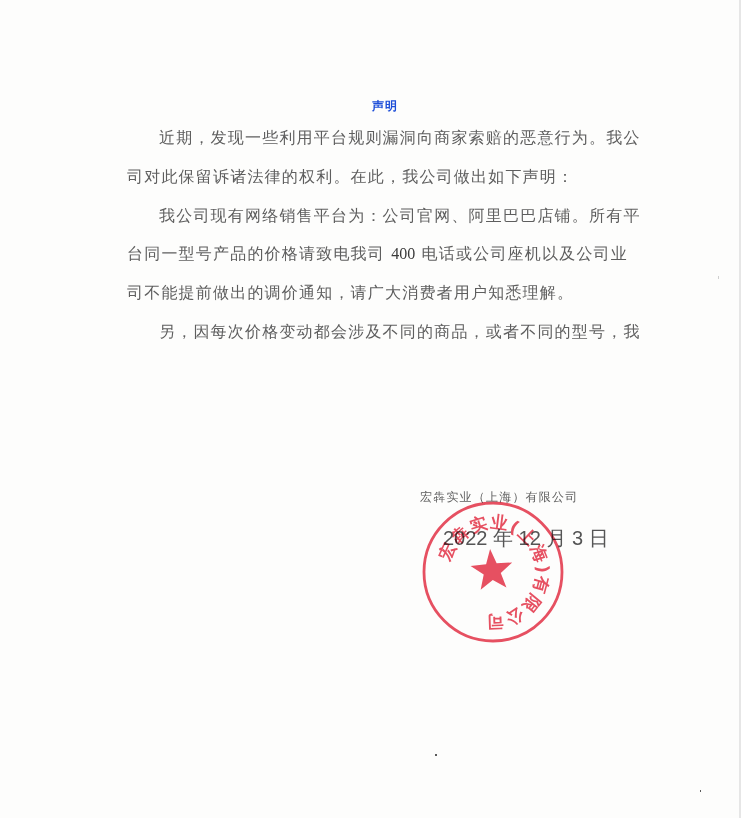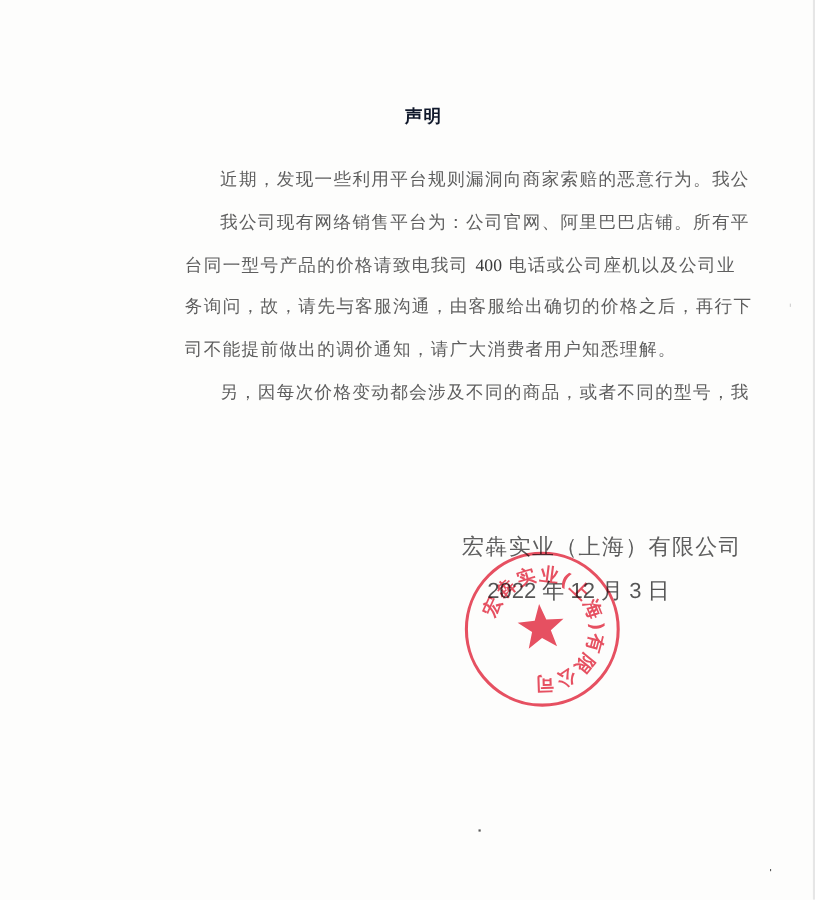--- a/index.html
+++ b/index.html
@@ -26,30 +26,29 @@
     .doc-title {
       position: absolute;
       left: 335px;
       top: 94px;
       width: 100px;
       height: 26px;
       line-height: 26px;
       text-align: center;
       font-family: Liberation Mono, monospace;
       font-weight: bold;
-      font-size: 16px;
-      color: #0f172a;
+      font-size: 12px;
+      color: #1d4ed8;
       letter-spacing: 1px;
     }
     .doc-body {
       position: absolute;
       left: 127px;
-      top: 144px;
+      top: 119px;
       width: 520px;
-      margin-left: 41px;
     }
     .line {
       height: 38.75px;
       line-height: 38.75px;
       font-size: 16px;
       letter-spacing: 1.2px;
       white-space: nowrap;
     }
     .line.indent {
       padding-left: 32px;
@@ -58,21 +57,21 @@
       font-family: Liberation Serif, serif;
       color: #3a3a3a;
       letter-spacing: 0;
     }
     .sig-company {
       position: absolute;
       left: 420px;
       top: 486px;
       height: 22px;
       line-height: 22px;
-      font-size: 20px;
+      font-size: 12px;
       letter-spacing: 1.2px;
       white-space: nowrap;
       color: #5e5e5e;
     }
     .sig-date {
       position: absolute;
       left: 443px;
       top: 527px;
       height: 22px;
       line-height: 22px;
@@ -100,24 +99,24 @@
 </head>
 <body>
 
 <div class="page-edge"></div>
 
 <div class="doc-title">声明</div>
 
 <div class="doc-body">
 
   <div class="line indent">近期，发现一些利用平台规则漏洞向商家索赔的恶意行为。我公</div>
+  <div class="line">司对此保留诉诸法律的权利。在此，我公司做出如下声明：</div>
 
   <div class="line indent">我公司现有网络销售平台为：公司官网、阿里巴巴店铺。所有平</div>
   <div class="line"><span>台同一型号产品的价格请致电我司 </span><span class="num">400</span><span> 电话或公司座机以及公司业</span></div>
-  <div class="line">务询问，故，请先与客服沟通，由客服给出确切的价格之后，再行下</div>
 
   <div class="line">司不能提前做出的调价通知，请广大消费者用户知悉理解。</div>
   <div class="line indent">另，因每次价格变动都会涉及不同的商品，或者不同的型号，我</div>
 
 </div>
 
 <div class="sig-company">宏犇实业（上海）有限公司</div>
 <div class="sig-date">2022 年 12 月 3 日</div>
 
 <svg class="stamp" viewBox="0 0 150 150" xmlns="http://www.w3.org/2000/svg">

